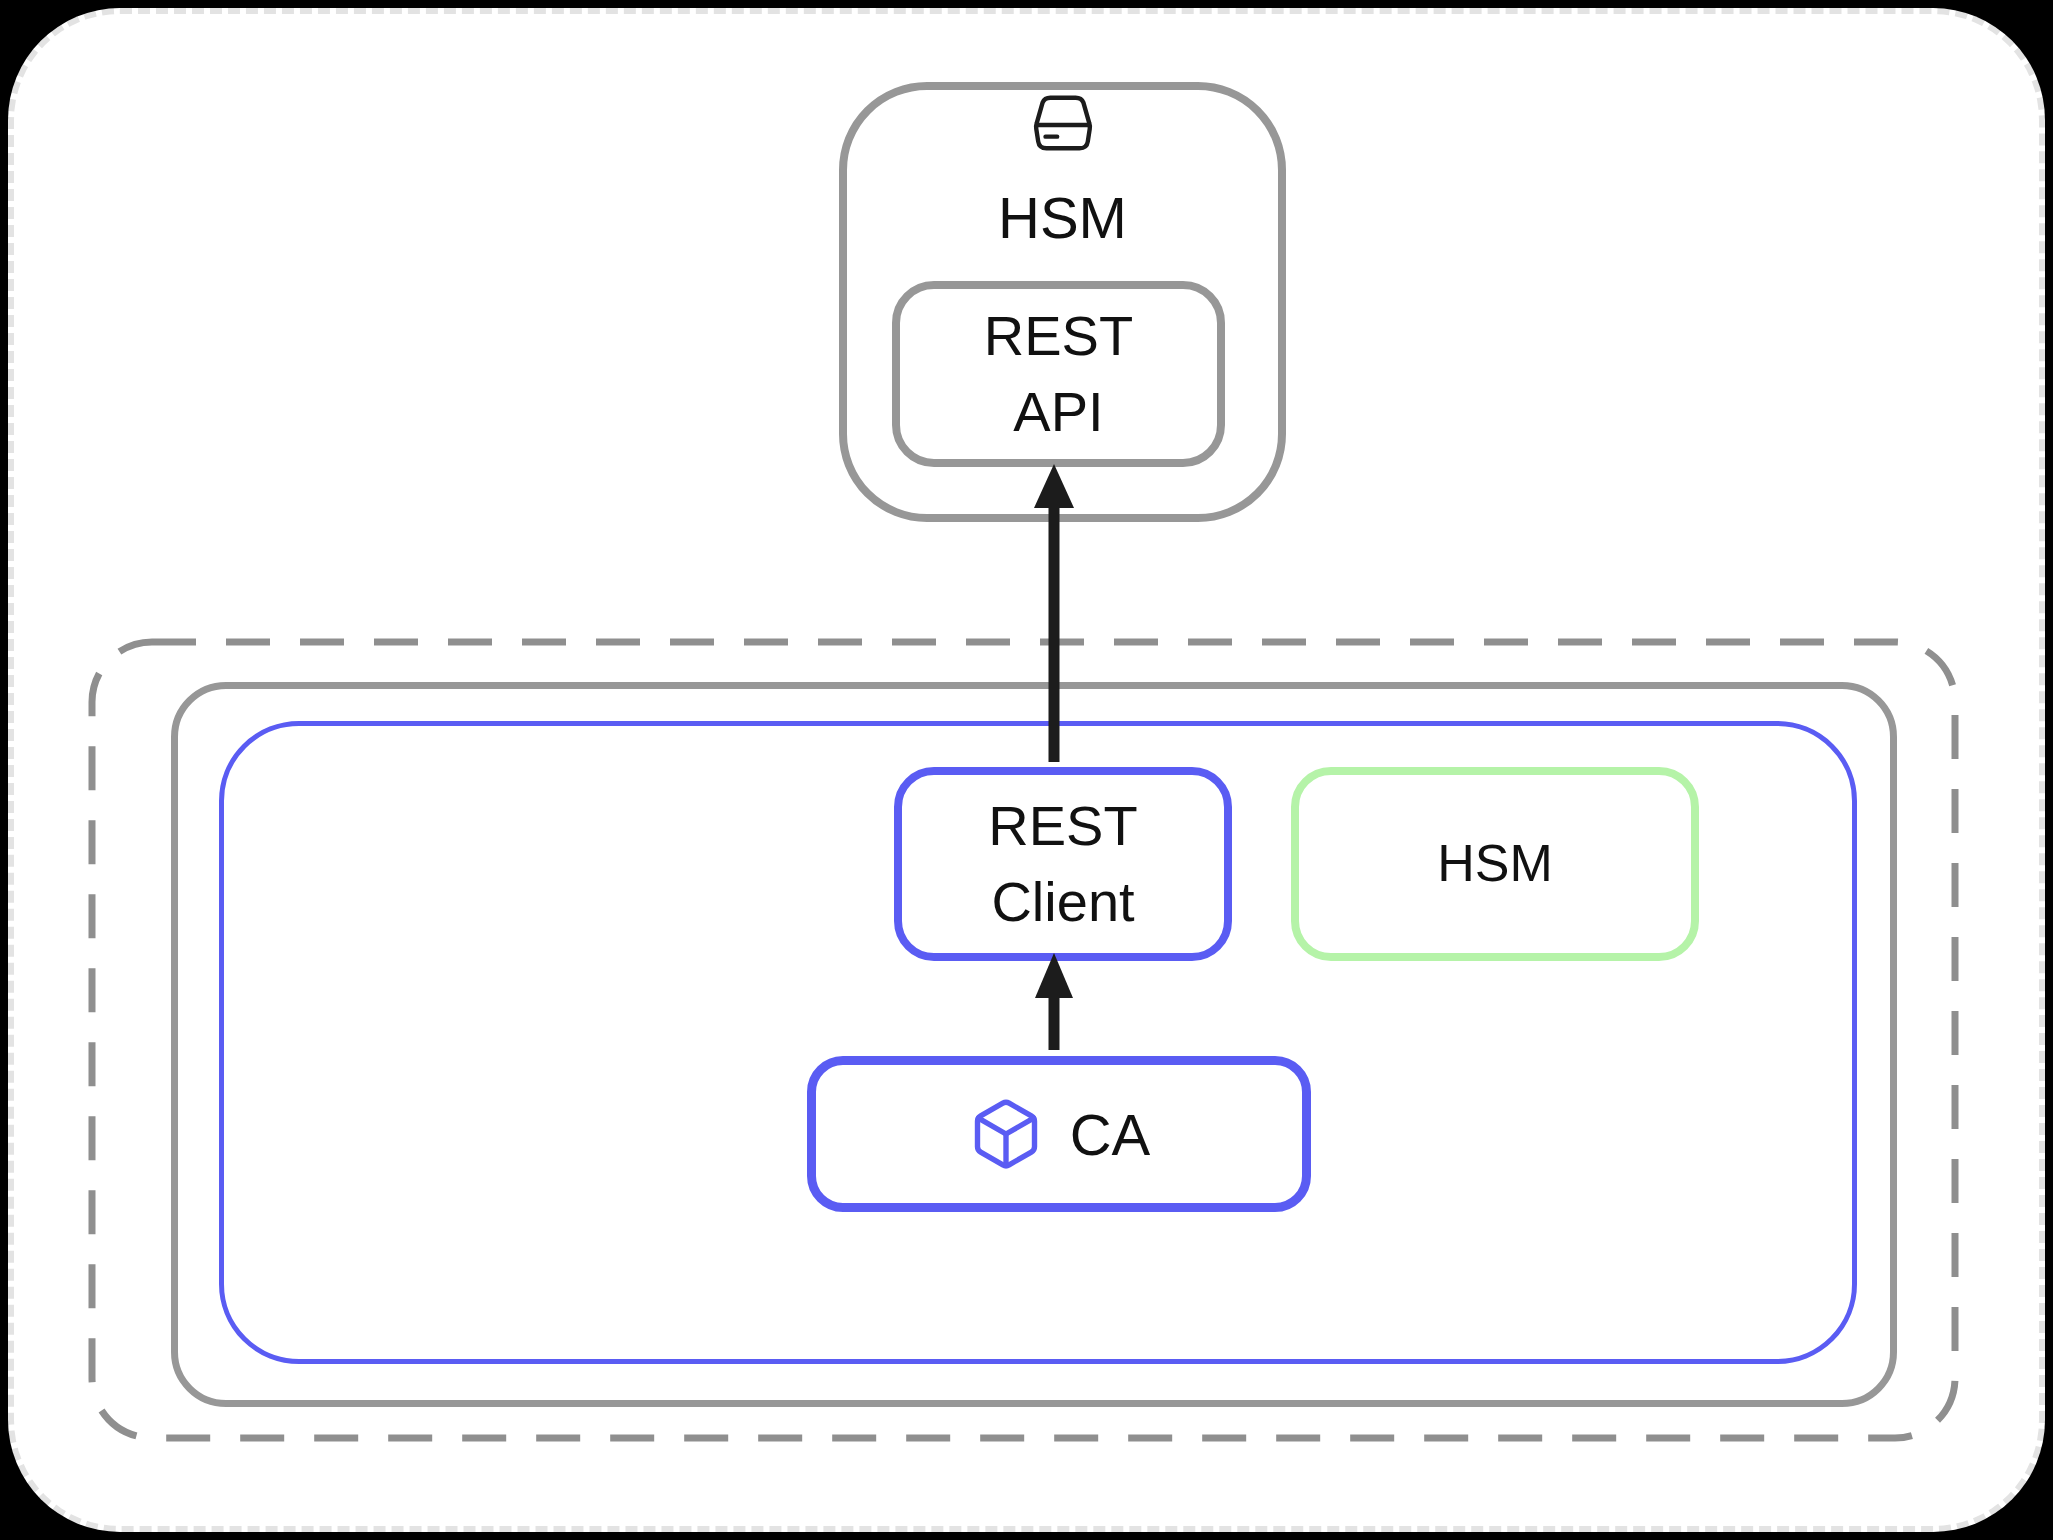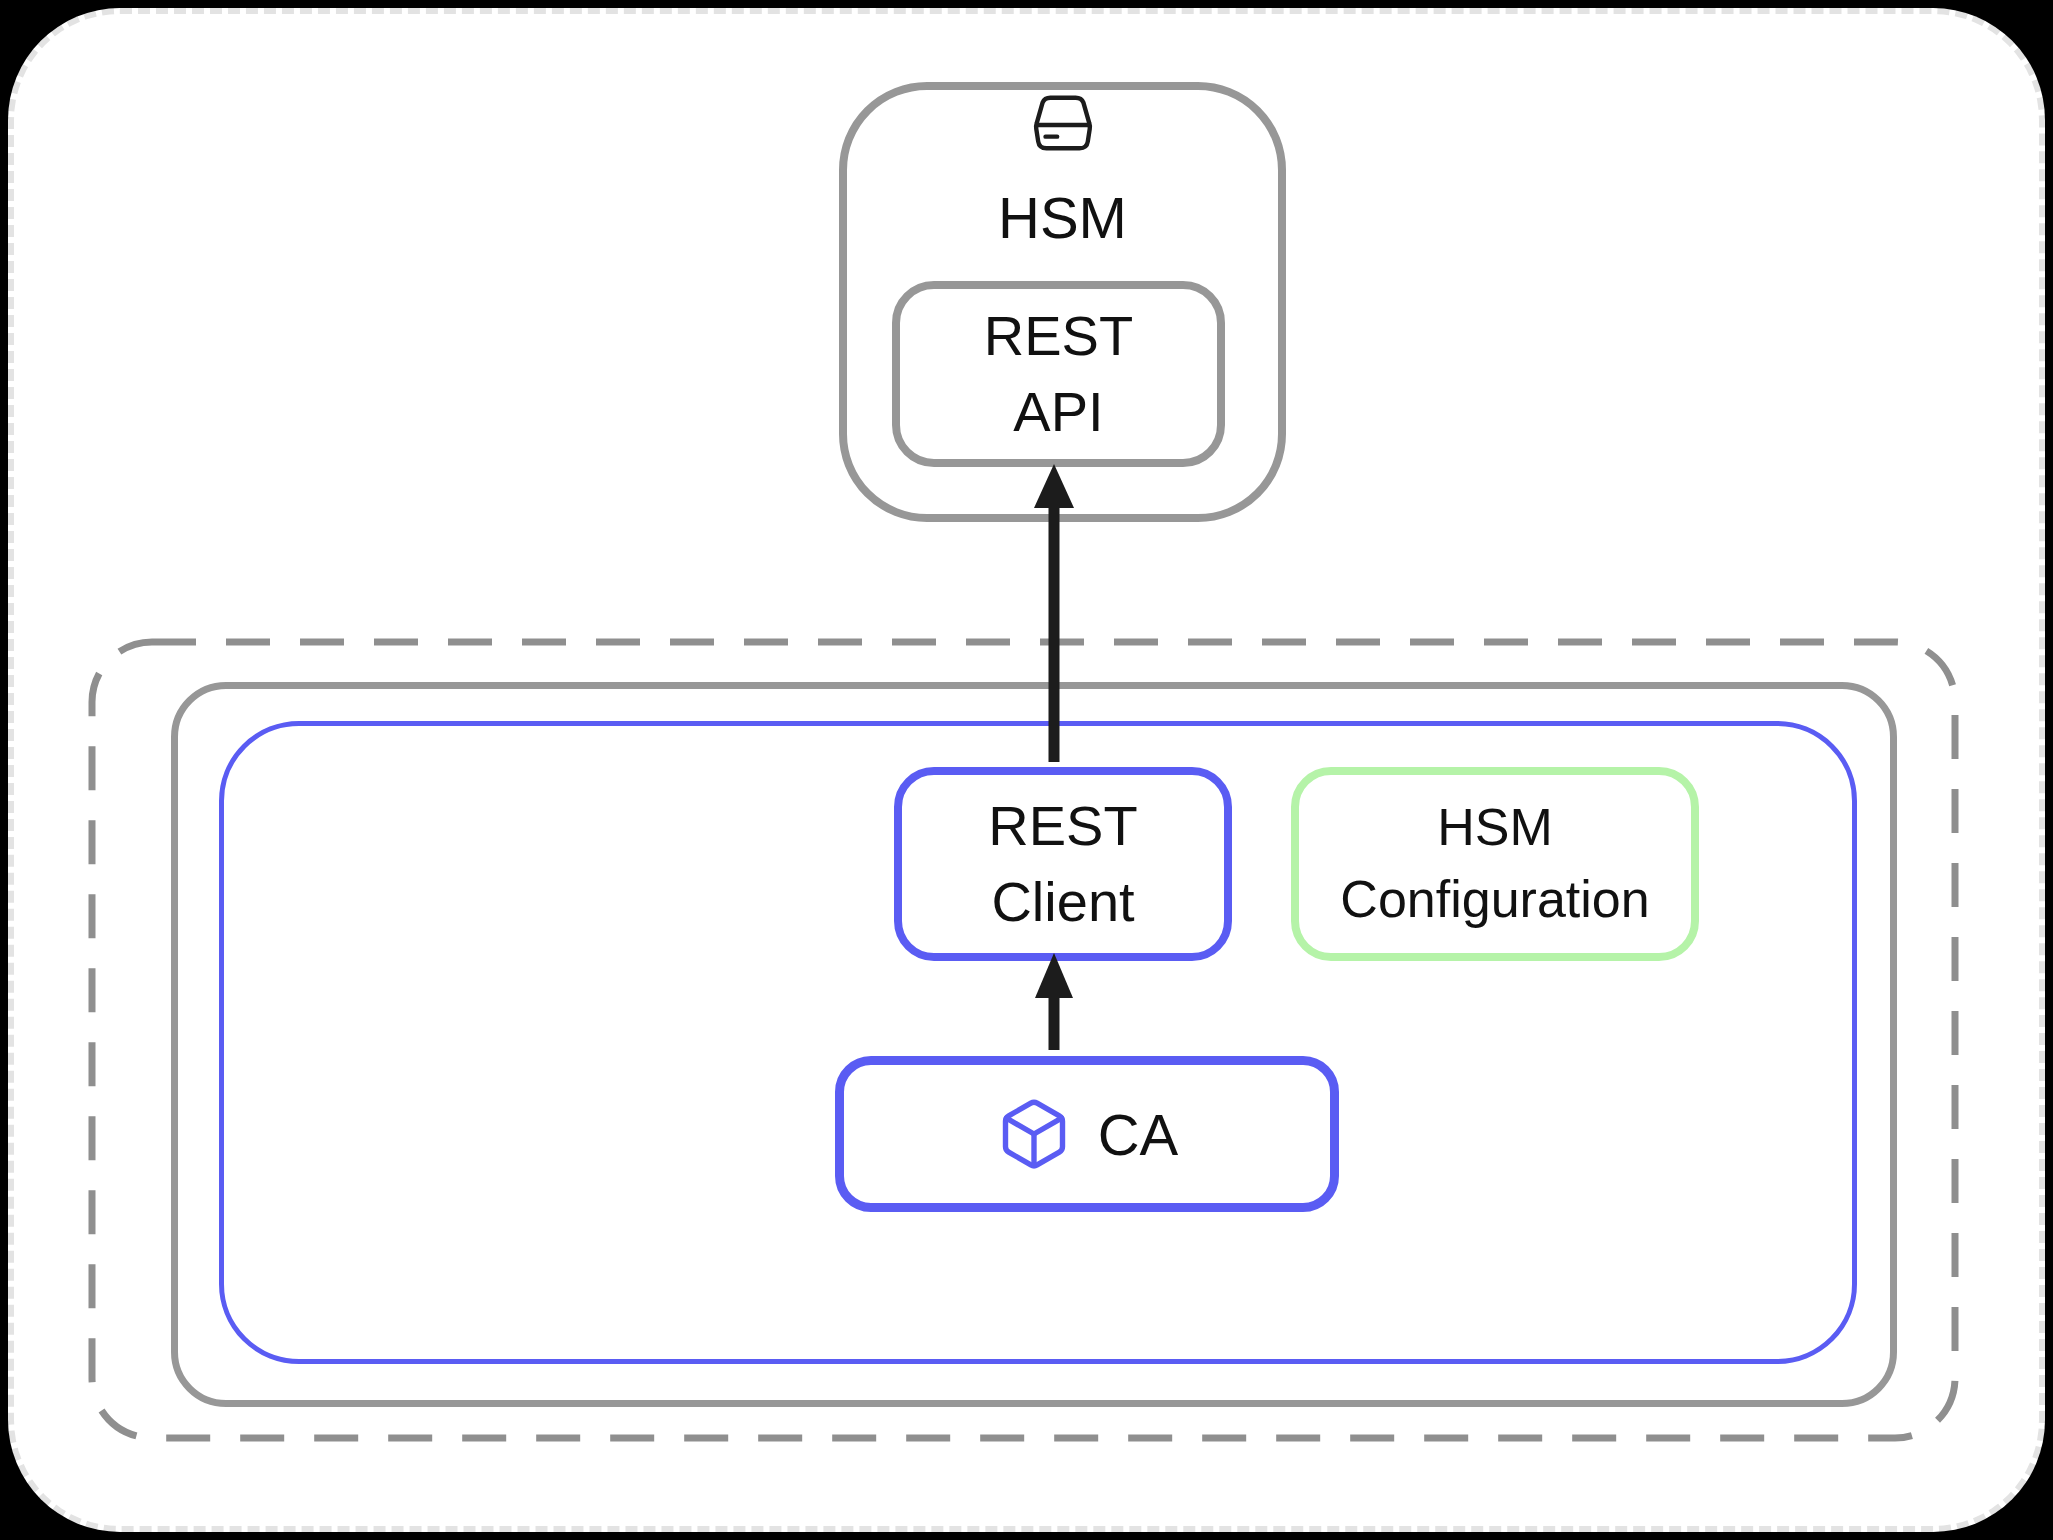--- a/index.html
+++ b/index.html
@@ -22,21 +22,21 @@
   .blue-container{left:205px;top:707px;width:1638px;height:643px;border:5px solid #5a5cf3;border-radius:80px;}
   
   .two-line-box{display:flex;flex-direction:column;align-items:center;justify-content:center;
     color:#111;background:#fff;box-sizing:border-box;}
   .rest-client-box{left:880px;top:753px;width:338px;height:194px;border:8px solid #5a5cf3;
     border-radius:40px;font-size:56px;line-height:1.35;}
   .hsm-config-box{left:1277px;top:753px;width:408px;height:194px;border:8px solid #b5f3a8;
     border-radius:40px;font-size:52px;line-height:1.38;}
   .ca-box{left:793px;top:1042px;width:504px;height:156px;border:9px solid #5a5cf3;
     border-radius:36px;display:flex;flex-direction:row;align-items:center;justify-content:center;
-    gap:26px;font-size:58px;color:#111;background:#fff;box-sizing:border-box;margin-left:28px;}
+    gap:26px;font-size:58px;color:#111;background:#fff;box-sizing:border-box;}
   
   .logo{position:absolute;left:243px;top:1018px;width:600px;height:230px;}
   .logo-mark{position:absolute;left:0;top:0;}
   .logo-text{position:absolute;left:209px;top:0;}
   .logo-brand{position:absolute;left:0;top:30px;font-size:38px;color:#1c1c1c;letter-spacing:.5px;}
   .logo-product{position:absolute;left:0;top:64px;font-size:82px;color:#1c1c1c;letter-spacing:1px;}
   .overlay{position:absolute;left:0;top:0;pointer-events:none;}
 </style>
 </head>
 <body>
@@ -60,21 +60,20 @@
     <div class="node gray-container"></div>
     <div class="node blue-container"></div>
 
     <div class="node two-line-box rest-client-box">
       <div>REST</div>
       <div>Client</div>
     </div>
 
     <div class="node two-line-box hsm-config-box">
       <div>HSM</div>
-      <div>Configuration</div>
     </div>
 
     <div class="node ca-box">
       <svg width="76" height="76" viewBox="0 0 24 24" fill="none" stroke="#5a5cf3" stroke-width="1.7" stroke-linecap="round" stroke-linejoin="round">
         <path d="M21 8a2 2 0 0 0-1-1.73l-7-4a2 2 0 0 0-2 0l-7 4A2 2 0 0 0 3 8v8a2 2 0 0 0 1 1.73l7 4a2 2 0 0 0 2 0l7-4A2 2 0 0 0 21 16Z"></path>
         <path d="m3.3 7 8.7 5 8.7-5"></path>
         <path d="M12 22V12"></path>
       </svg>
       <div>CA</div>
     </div>

